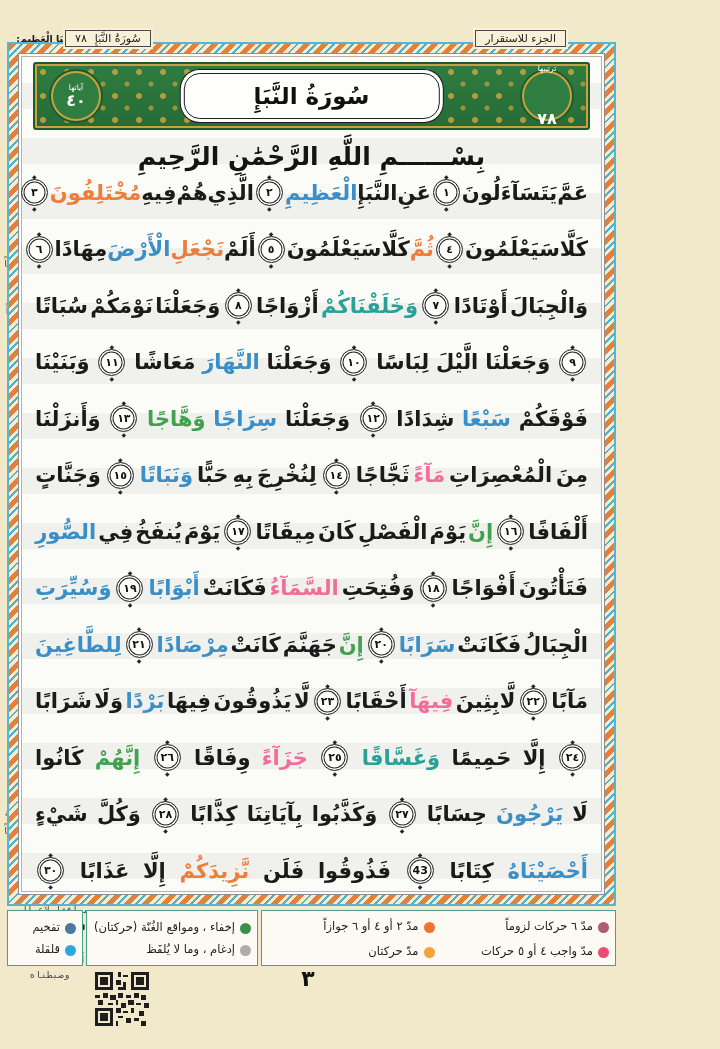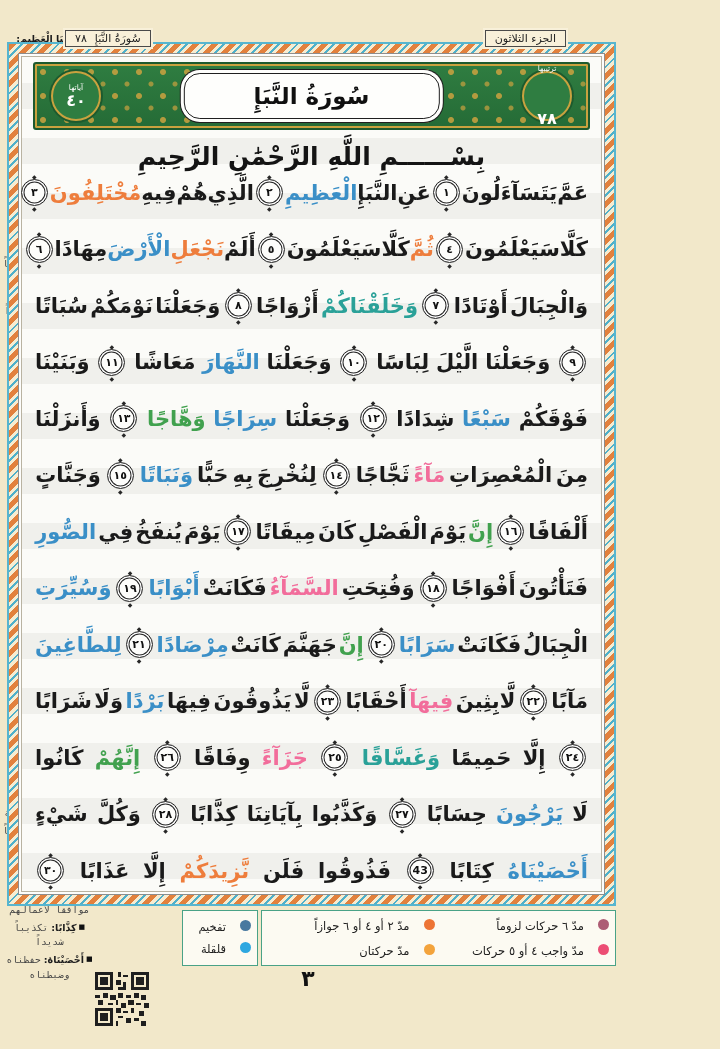--- a/index.html
+++ b/index.html
@@ -79,21 +79,21 @@
   .vnum::before{top:-7px;} .vnum::after{bottom:-7px;}
   .c-blue{color:#3a8fc7;} .c-teal{color:#2aa198;text-align:center;} .c-green{color:#41a14e;}
   .c-orange{color:#ee7d3c;} .c-pink{color:#f26d9b;}
 
   
   .legend{position:absolute;top:910px;right:104px;left:7px;height:56px;display:flex;direction:rtl;gap:3px;}
   .lgroup{border:1.5px solid #49a287;background:#fcfaf2;box-sizing:border-box;
      display:flex;flex-direction:column;justify-content:space-evenly;padding:2px 6px;}
   .lgroup.grid2{display:grid;grid-template-columns:1fr 1fr;align-items:center;column-gap:8px;}
   .lg-madd{flex:0 0 355px;} .lg-ghunnah{flex:1 1 auto;} .lg-other{flex:0 0 76px;}
-  .litem{display:flex;direction:rtl;align-items:flex-start;gap:14px;font-size:11.5px;color:#1d1d1d;white-space:nowrap;}
+  .litem{display:flex;direction:rtl;align-items:flex-end;gap:5px;font-size:11.5px;color:#1d1d1d;white-space:nowrap;}
   .dot{width:11px;height:11px;border-radius:50%;flex:0 0 auto;}
 
   
   .pagenum{position:absolute;top:966px;left:0;right:104px;text-align:center;
      font-size:22px;font-weight:bold;color:#111;}
   .qr{position:absolute;left:95px;top:972px;width:54px;height:54px;}
 </style>
 </head>
 <body>
 
@@ -132,21 +132,21 @@
       <div class="note"><span class="bullet">■</span><span class="term">كِذَّابًا:</span> <span class="def">تكذيباً شديداً</span></div>
       <div class="note"><span class="bullet">■</span><span class="term">أَحْصَيْنَاهُ:</span> <span class="def">حفظناه وضبطناه</span></div>
     </div>
 
   <div class="main-frame">
     <div class="tab tab-left">
       <span>سُورَةُ النَّبَإِ</span>
       <span>٧٨</span>
     </div>
     <div class="tab tab-right">
-      <span>الجزء الثلاثون</span>
+      <span>الجزء للاستقرار</span>
     </div>
 
     <div class="page">
 
       <div class="banner">
         <div class="bmedal bmedal-right">
           <span class="lab">ترتيبها</span>
           <span class="val">٧٨</span>
         </div>
         <div class="cartouche">
@@ -336,20 +336,30 @@
           <span class="dot" style="background: rgb(237, 116, 53);"></span>
           <span>مدّ ٢ أو ٤ أو ٦ جوازاً</span>
         </div>
         <div class="litem">
           <span class="dot" style="background: rgb(236, 77, 116);"></span>
           <span>مدّ واجب ٤ أو ٥ حركات</span>
         </div>
         <div class="litem">
           <span class="dot" style="background: rgb(243, 163, 60);"></span>
           <span>مدّ حركتان</span>
+        </div>
+      </div>
+      <div class="lgroup lg-ghunnah">
+        <div class="litem">
+          <span class="dot" style="background: rgb(60, 143, 74);"></span>
+          <span>إخفاء ، ومواقع الغُنّة (حركتان)</span>
+        </div>
+        <div class="litem">
+          <span class="dot" style="background: rgb(173, 173, 173);"></span>
+          <span>إدغام ، وما لا يُلفَظ</span>
         </div>
       </div>
       <div class="lgroup lg-other">
         <div class="litem">
           <span class="dot" style="background: rgb(73, 121, 159);"></span>
           <span>تفخيم</span>
         </div>
         <div class="litem">
           <span class="dot" style="background: rgb(46, 167, 224);"></span>
           <span>قلقلة</span>

